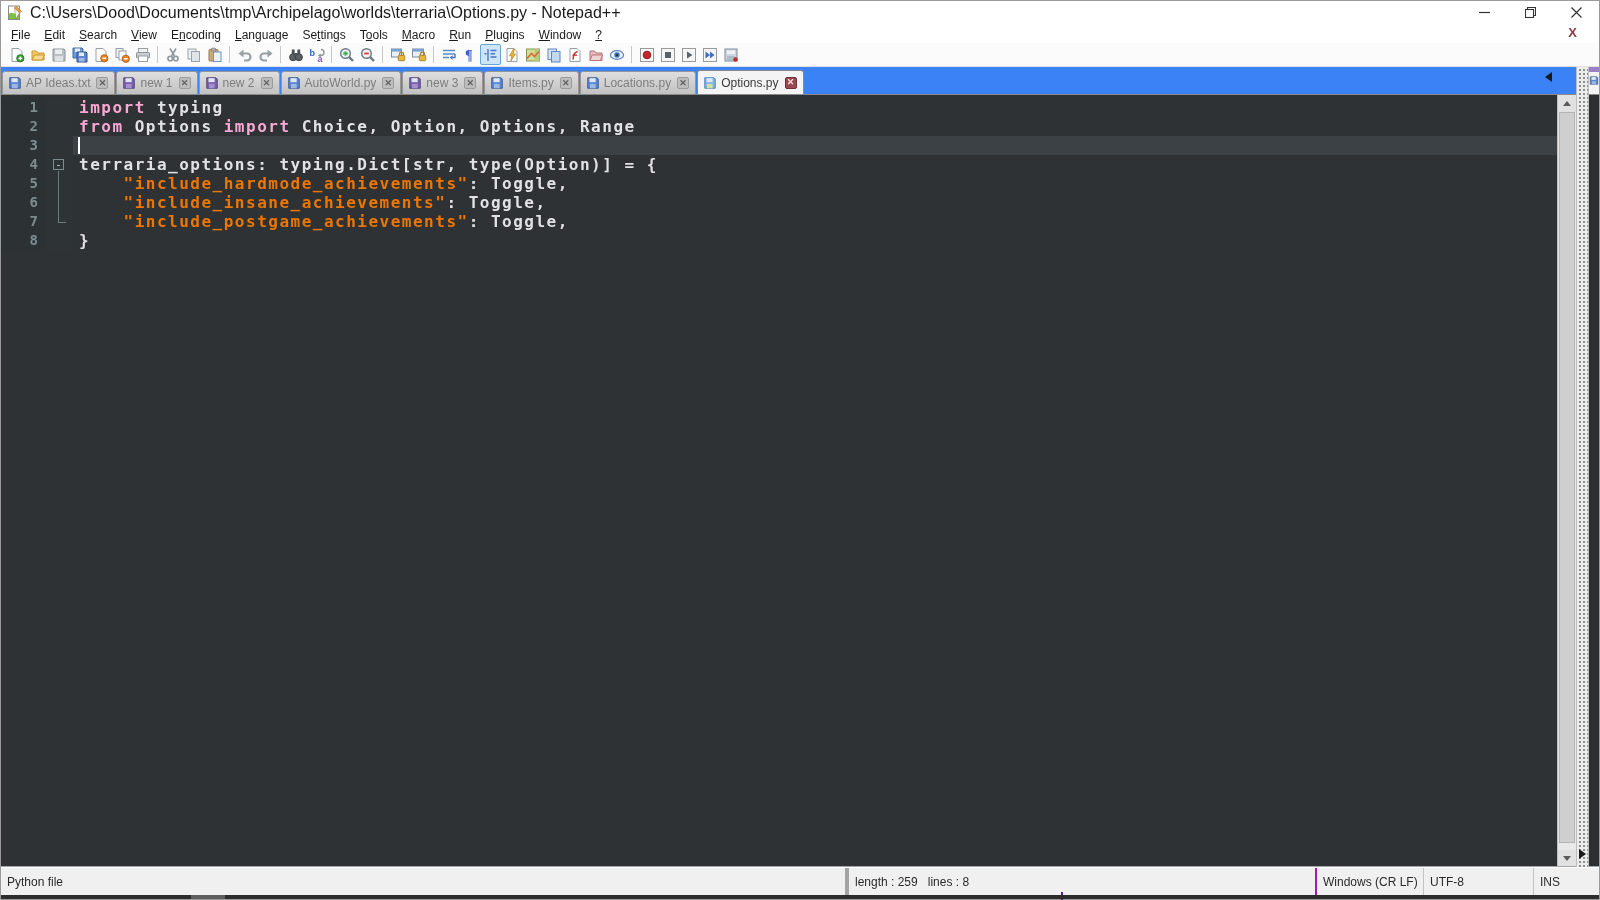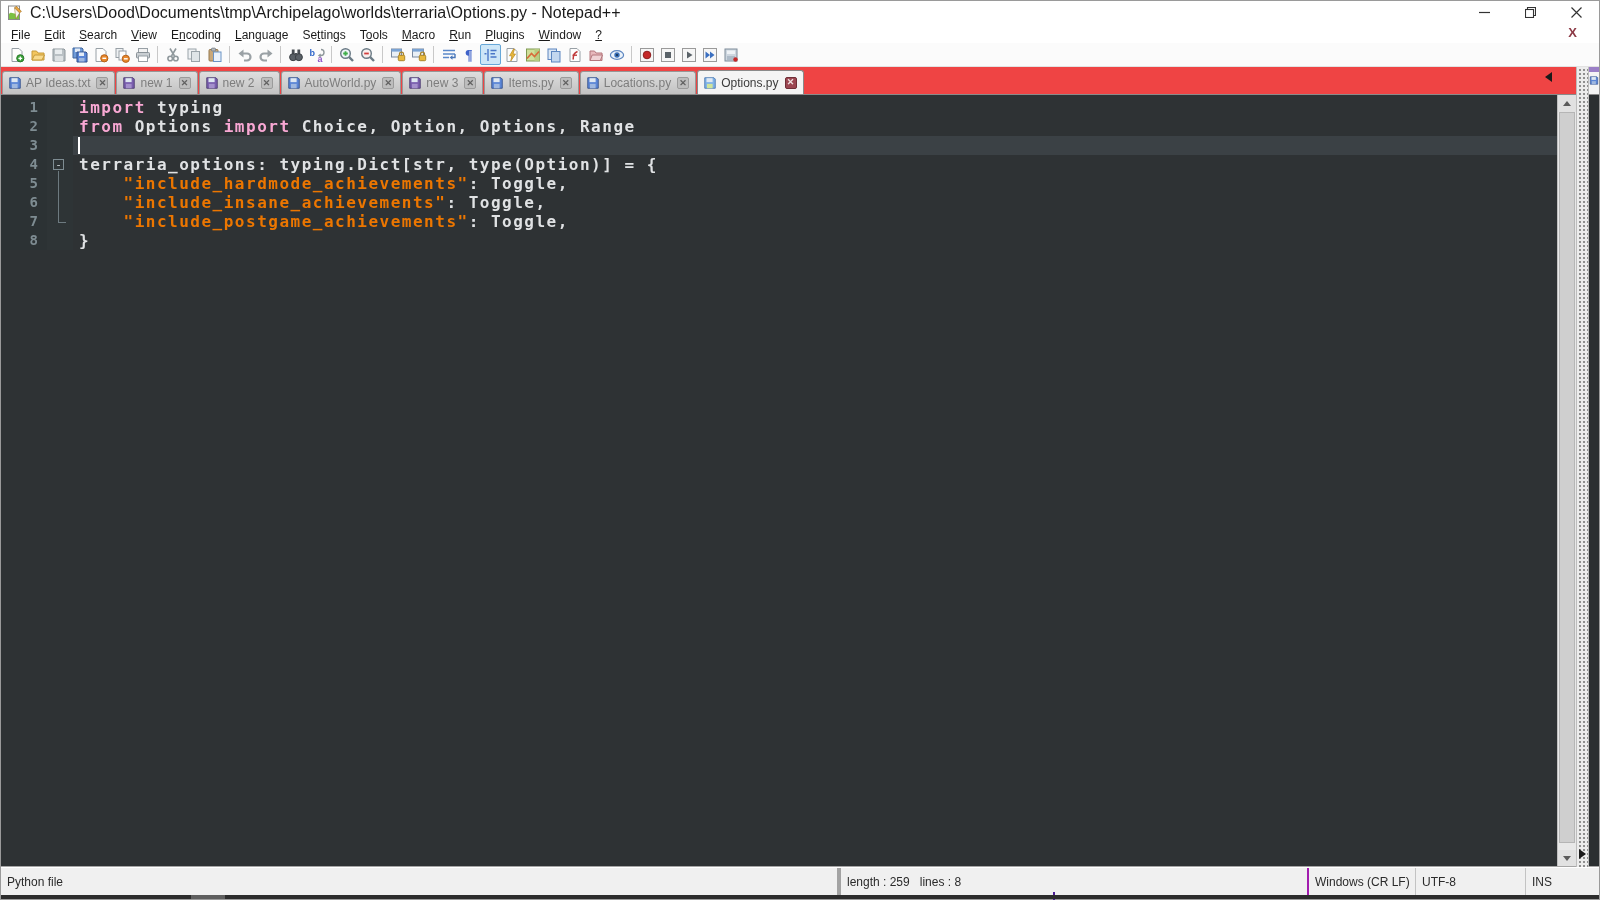--- a/index.html
+++ b/index.html
@@ -25,21 +25,21 @@
   .toolbar { height:24px; background:#fbfbfb; display:flex; align-items:center; padding-left:5px; border-bottom:1px solid #e2e2e2; flex:0 0 auto; }
   .tbi { width:21px; height:21px; display:flex; align-items:center; justify-content:center; border:1px solid transparent; border-radius:2px; }
   .tbi svg { width:16px; height:16px; }
   .tbi.tb-active { background:#cde6f7; border-color:#66a7d8; }
   .tb-sep { width:1px; height:17px; background:#c8c8c8; margin:0 4px; }
 
   
   .workspace { flex:1 1 auto; display:flex; min-height:0; }
   .left-pane { flex:1 1 auto; display:flex; flex-direction:column; min-width:0; }
 
-  .tabbar { height:27px; background:#ef4444; display:flex; align-items:flex-end; padding-left:1px; position:relative; flex:0 0 auto; }
+  .tabbar { height:27px; background:#3b82f6; display:flex; align-items:flex-end; padding-left:1px; position:relative; flex:0 0 auto; }
   .tab { height:23px; display:flex; align-items:center; padding:0 6px 0 5px; font-size:12px; color:#7d7d7d;
          background:linear-gradient(#dedede,#c2c2c2); border:1px solid #979797; border-bottom:none;
          border-radius:3px 3px 0 0; margin-right:1px; }
   .tab.active { height:24px; background:#f4f4f4; color:#3c3c3c; border-color:#8a8a8a; }
   .tab .ticon { width:14px; height:14px; margin-right:4px; }
   .tab .tclose { width:12px; height:12px; margin-left:6px; border-radius:2px; background:#bdbdbd; border:1px solid #9b9b9b;
                  display:flex; align-items:center; justify-content:center; font-size:9px; font-weight:bold; color:#616161; line-height:1; }
   .tab.active .tclose { background:#9c4752; border-color:#702f37; color:#f0e3e3; }
   .tab-scroll-left { position:absolute; right:24px; top:5px; width:0; height:0;
                      border-top:5px solid transparent; border-bottom:5px solid transparent; border-right:7px solid #1a1a1a; }
@@ -88,21 +88,21 @@
 
   
   .statusbar { height:28px; background:#f0f0f0; border-top:1px solid #ffffff; box-shadow:0 -1px 0 #a5a5a5;
                display:flex; align-items:center; font-size:12px; color:#2b2b2b; flex:0 0 auto; }
   .sb-cell { white-space:pre; padding:0 6px; height:100%; display:flex; align-items:center; }
   .sb-doc { flex:1 1 auto; }
   .sb-len { width:216px; flex:0 0 auto; border-left:4px solid #a3a3a3; }
   .sb-cur { width:254px; flex:0 0 auto; border-left:2px solid #4c1d95;margin-top:48px; }
   .sb-eol { width:108px; flex:0 0 auto; border-left:2px solid #a21caf; }
   .sb-enc { width:110px; flex:0 0 auto; border-left:1px solid #c3c3c3; }
-  .sb-ins { width:74px; flex:0 0 auto; border-left:1px solid #c3c3c3; }
+  .sb-ins { width:66px; flex:0 0 auto; border-left:1px solid #c3c3c3; }
 
   
   .bottom-strip { height:4px; background:#2c2c2c; position:relative; flex:0 0 auto; }
   .bottom-strip .seg { position:absolute; left:190px; width:34px; height:100%; background:#5e5e5e; }
 </style>
 </head>
 <body>
 
 <div class="window">
 

